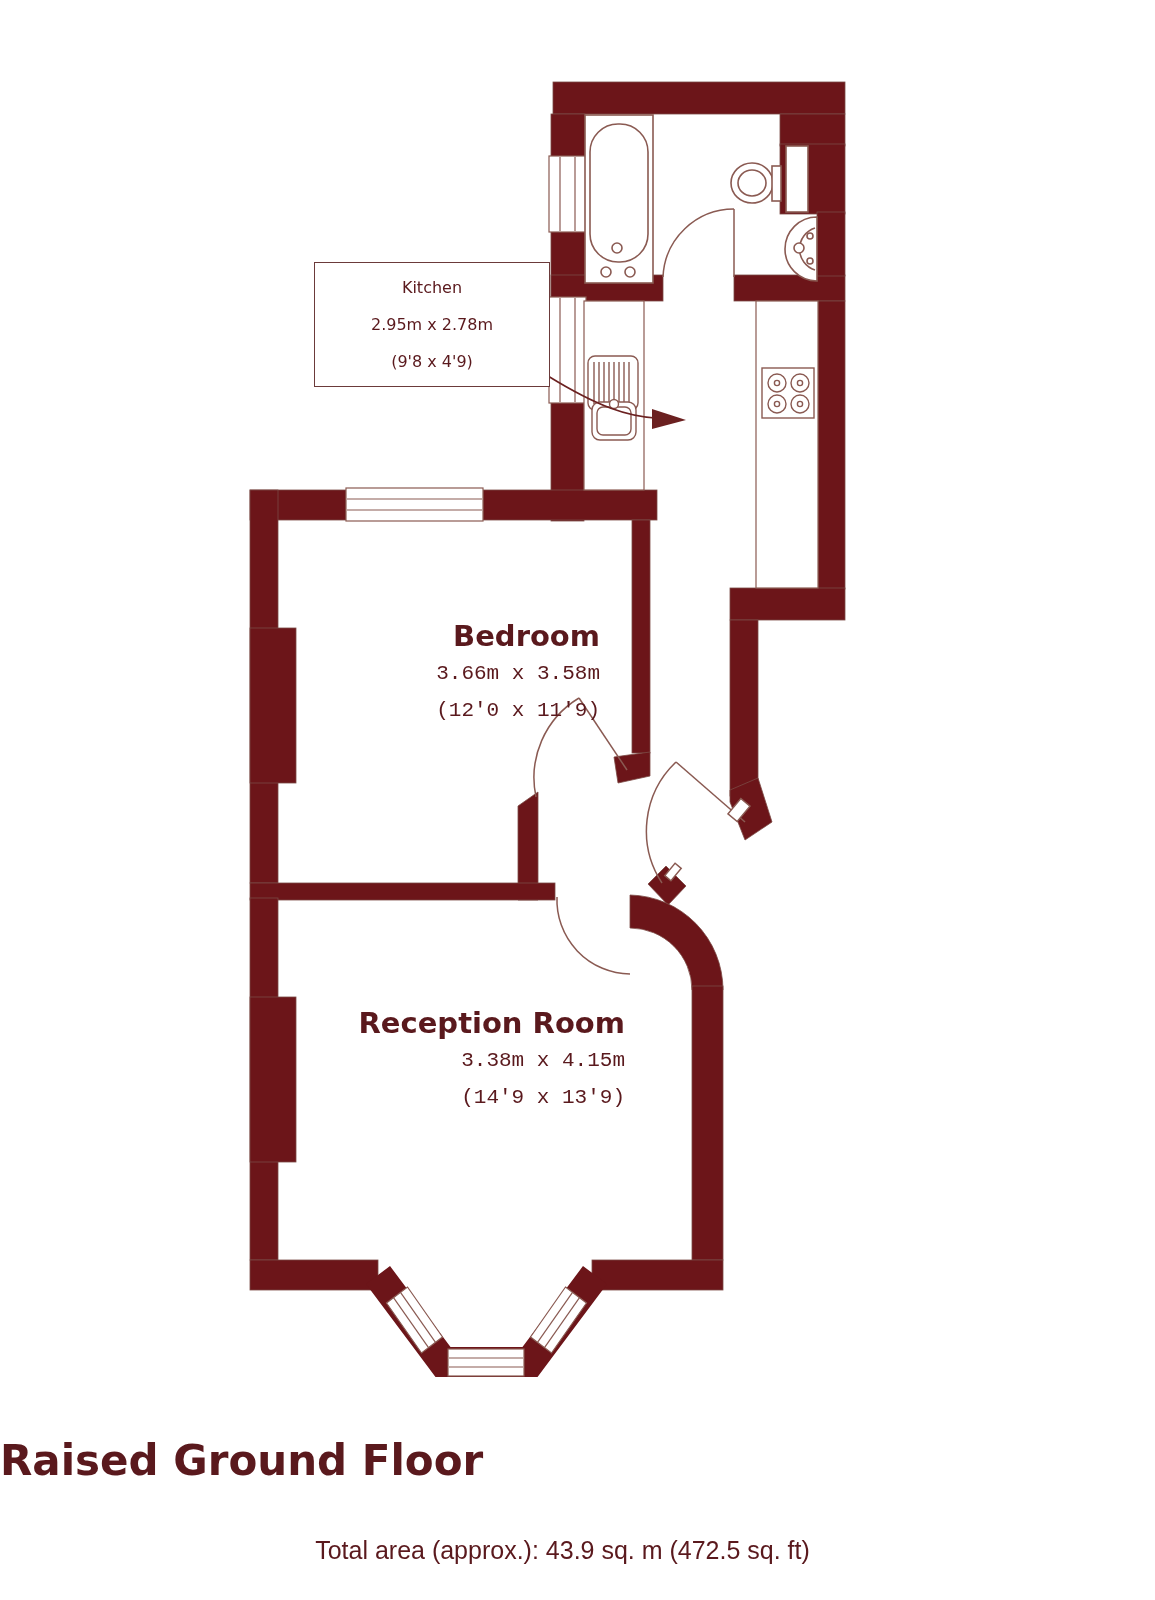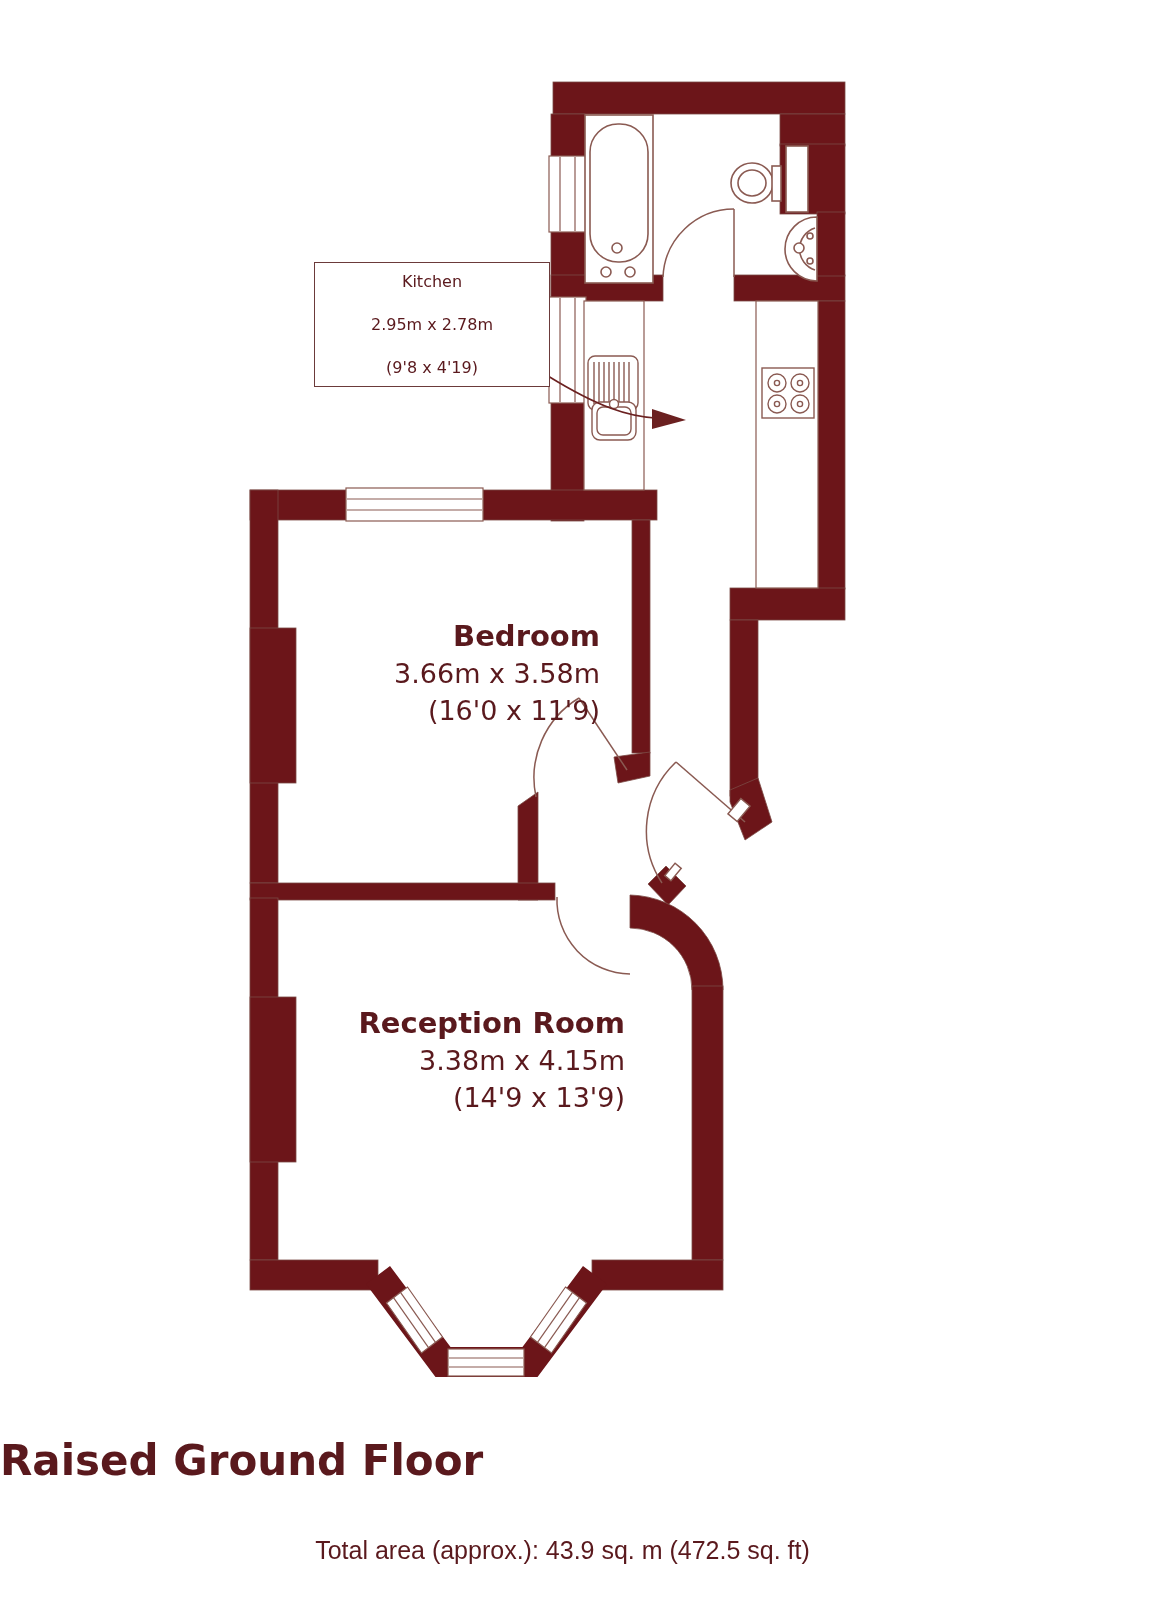--- a/index.html
+++ b/index.html
@@ -1,24 +1,24 @@
 <!DOCTYPE html>
 <html><head>
 <meta charset="utf-8">
 <style>
   html,body{margin:0;padding:0;background:#ffffff;}
   .page{position:relative;width:1155px;height:1600px;background:#ffffff;overflow:hidden;
         font-family:"DejaVu Sans",sans-serif;}
   svg{position:absolute;left:0;top:0;}
   .lbl{position:absolute;text-align:right;color:#5A191D;line-height:37px;}
   .lbl .rname{font-weight:bold;font-size:29px;}
-  .lbl .dim{font-size:27px;}
+  .lbl .dim{font-size:21px;font-family:Liberation Mono, monospace;}
   .kitchen-box{position:absolute;left:314px;top:262px;width:234px;height:123px;
         background:#ffffff;border:1.5px solid #6B3A3A;display:flex;flex-direction:column;
-        justify-content:space-between;text-align:center;color:#5A191D;line-height:37px;z-index:3;}
+        justify-content:center;text-align:center;color:#5A191D;line-height:37px;z-index:3;}
   .title{position:absolute;left:0;top:1436px;width:1105px;
         font-weight:bold;font-size:42px;color:#5A191D;}
   .footer{position:absolute;left:0;top:1536px;width:1125px;text-align:center;
         font-size:25px;color:#5A191D;font-family:Liberation Sans, sans-serif;}
 </style>
 </head>
 <body>
 
 <div class="page">
 
@@ -168,27 +168,27 @@
 
   <g>
     <path d="M548 376 C600 408 628 416 655 418" fill="none" stroke="#6B2020" stroke-width="1.6"></path>
     <polygon points="652,409 686,420 652,429" fill="#6B2020"></polygon>
   </g>
 </svg>
 
 <div class="kitchen-box">
   <div class="rname">Kitchen</div>
   <div class="dim">2.95m x 2.78m</div>
-  <div class="dim">(9'8 x 4'19)</div>
+  <div class="dim">(9'8 x 4'9)</div>
 </div>
 
 <div class="lbl" style="left:290px;top:618px;width:310px;">
   <div class="rname">Bedroom</div>
   <div class="dim">3.66m x 3.58m</div>
-  <div class="dim">(16'0 x 11'9)</div>
+  <div class="dim">(12'0 x 11'9)</div>
 </div>
 
 <div class="lbl" style="left:315px;top:1005px;width:310px;">
   <div class="rname">Reception Room</div>
   <div class="dim">3.38m x 4.15m</div>
   <div class="dim">(14'9 x 13'9)</div>
 </div>
 
 <div class="title">Raised Ground Floor</div>
 <div class="footer">Total area (approx.): 43.9 sq. m (472.5 sq. ft)</div>

